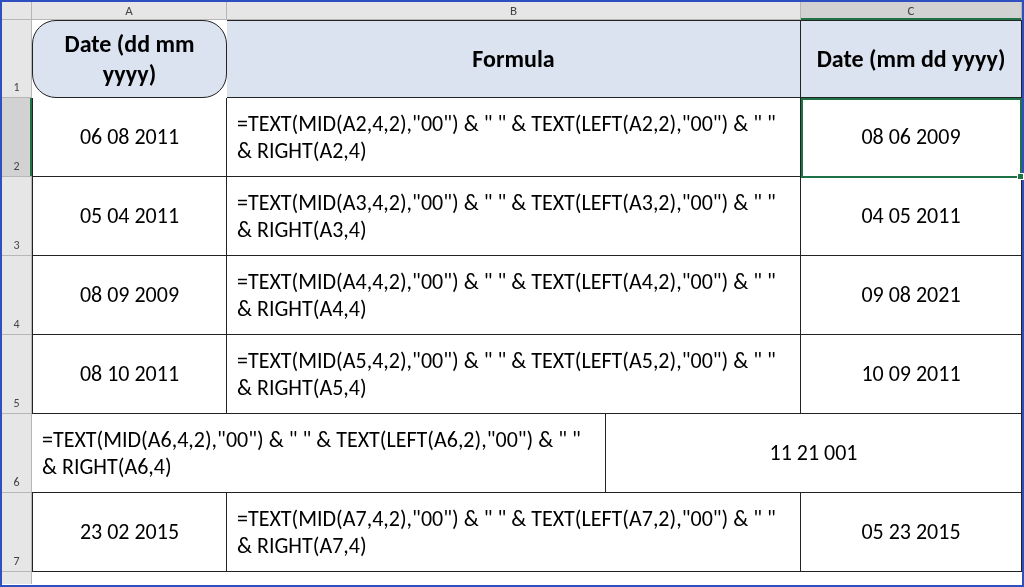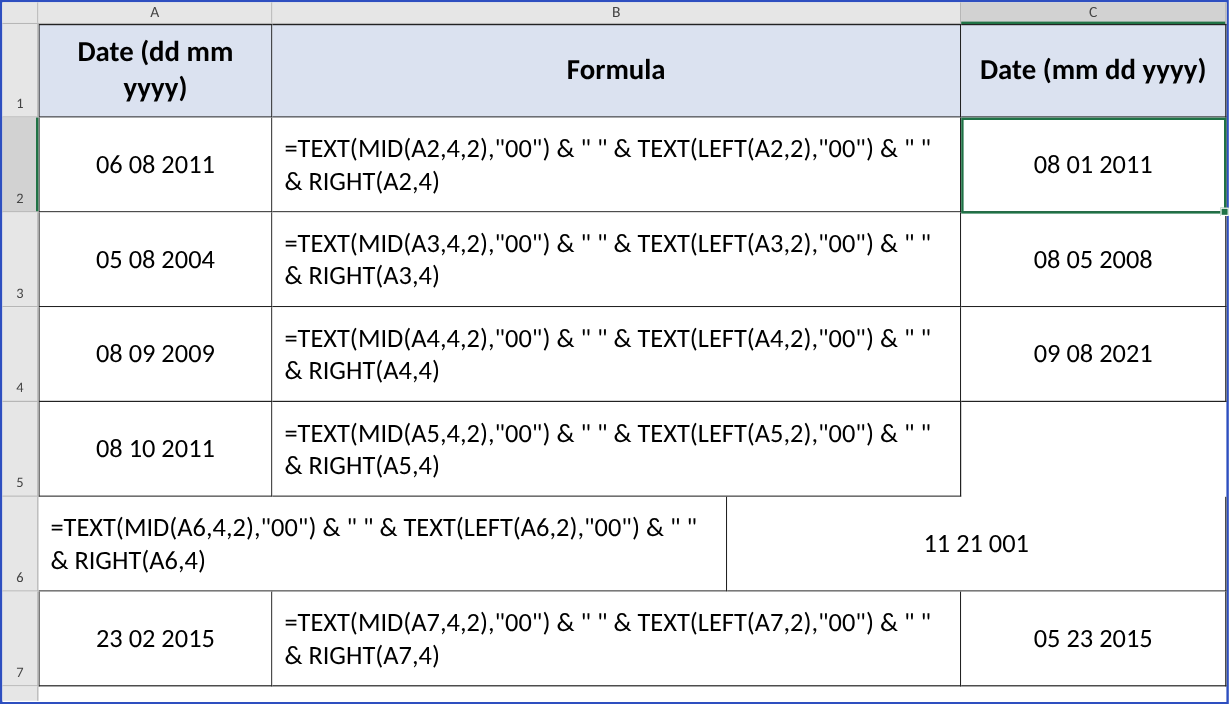--- a/index.html
+++ b/index.html
@@ -110,20 +110,21 @@
   .header-row .cell {
     background: #dbe2f0;
     font-weight: 700;
     font-size: 24px;
     justify-content: center;
     text-align: center;
     border-top: 1px solid #222;
   }
   .header-row .cell.colA {
     border-left: 1px solid #222;
+    border-radius: 24px;
   }
   .header-row { height: 78px; }
   .data-row  { height: 79px; }
   .data-row .cell.colA { border-left: 1px solid #222; }
 
   .last-stub {
     height: 12px;
     display: flex;
   }
   .last-stub .row-head {
@@ -165,41 +166,42 @@
       <div class="row-head">1</div>
       <div class="cell colA">Date (dd mm yyyy)</div>
       <div class="cell colB">Formula</div>
       <div class="cell colC">Date (mm dd yyyy)</div>
     </div>
 
     <div class="row data-row">
       <div class="row-head" data-selected="true">2</div>
       <div class="cell colA">06 08 2011</div>
       <div class="cell colB">=TEXT(MID(A2,4,2),"00") &amp; " " &amp; TEXT(LEFT(A2,2),"00") &amp; " " &amp; RIGHT(A2,4)</div>
-      <div class="cell colC">08 01 2011</div>
+      <div class="cell colC">08 06 2009</div>
     </div>
 
     <div class="row data-row">
       <div class="row-head">3</div>
-      <div class="cell colA">05 08 2004</div>
+      <div class="cell colA">05 04 2011</div>
       <div class="cell colB">=TEXT(MID(A3,4,2),"00") &amp; " " &amp; TEXT(LEFT(A3,2),"00") &amp; " " &amp; RIGHT(A3,4)</div>
-      <div class="cell colC">08 05 2008</div>
+      <div class="cell colC">04 05 2011</div>
     </div>
 
     <div class="row data-row">
       <div class="row-head">4</div>
       <div class="cell colA">08 09 2009</div>
       <div class="cell colB">=TEXT(MID(A4,4,2),"00") &amp; " " &amp; TEXT(LEFT(A4,2),"00") &amp; " " &amp; RIGHT(A4,4)</div>
       <div class="cell colC">09 08 2021</div>
     </div>
 
     <div class="row data-row">
       <div class="row-head">5</div>
       <div class="cell colA">08 10 2011</div>
       <div class="cell colB">=TEXT(MID(A5,4,2),"00") &amp; " " &amp; TEXT(LEFT(A5,2),"00") &amp; " " &amp; RIGHT(A5,4)</div>
+      <div class="cell colC">10 09 2011</div>
     </div>
 
     <div class="row data-row">
       <div class="row-head">6</div>
       <div class="cell colB">=TEXT(MID(A6,4,2),"00") &amp; " " &amp; TEXT(LEFT(A6,2),"00") &amp; " " &amp; RIGHT(A6,4)</div>
       <div class="cell colC">11 21 001</div>
     </div>
 
     <div class="row data-row">
       <div class="row-head">7</div>

